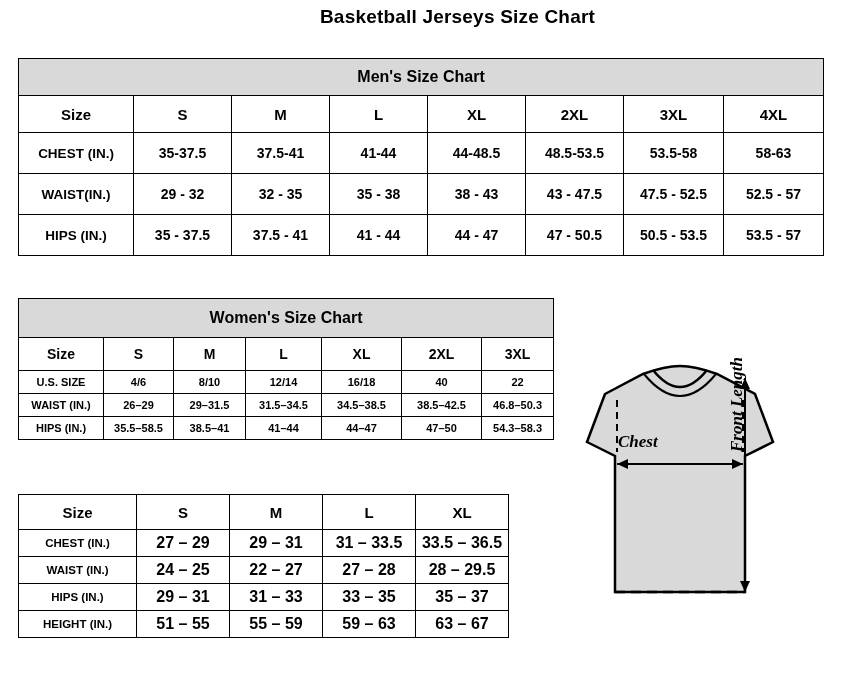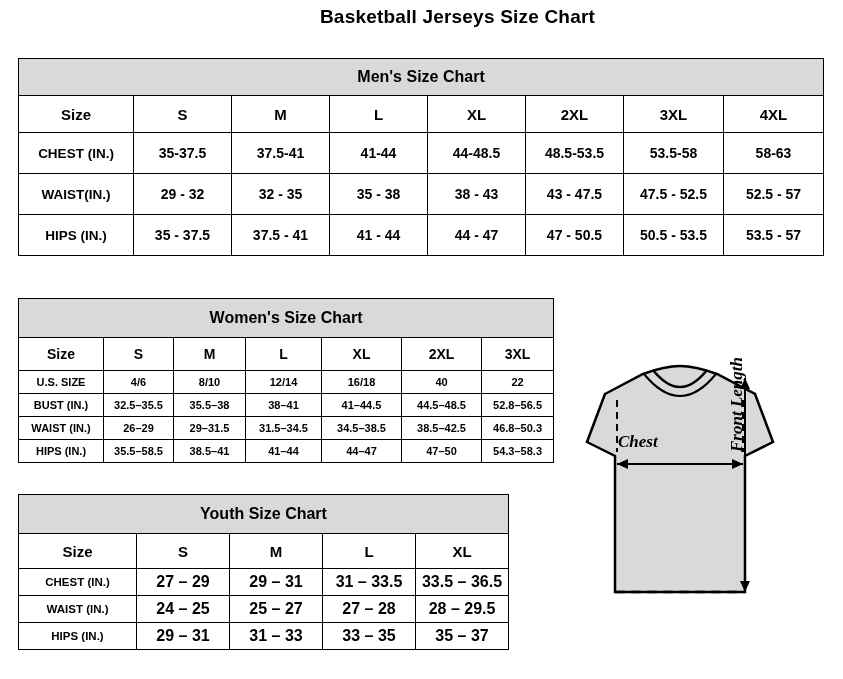--- a/index.html
+++ b/index.html
@@ -200,29 +200,20 @@
     <tr>
       <td class="rowlabel">U.S. SIZE</td>
       <td>4/6</td>
       <td>8/10</td>
       <td>12/14</td>
       <td>16/18</td>
       <td>40</td>
       <td>22</td>
     </tr>
     <tr>
-      <td class="rowlabel">BUST  (IN.)</td>
-      <td>32.5–35.5</td>
-      <td>35.5–38</td>
-      <td>38–41</td>
-      <td>41–44.5</td>
-      <td>44.5–48.5</td>
-      <td>52.8–56.5</td>
-    </tr>
-    <tr>
       <td class="rowlabel">WAIST  (IN.)</td>
       <td>26–29</td>
       <td>29–31.5</td>
       <td>31.5–34.5</td>
       <td>34.5–38.5</td>
       <td>38.5–42.5</td>
       <td>46.8–50.3</td>
     </tr>
     <tr>
       <td class="rowlabel">HIPS  (IN.)</td>
@@ -238,50 +229,54 @@
 
 <table class="chart" id="youth-table">
   <colgroup>
     <col style="width:118px">
     <col style="width:93px">
     <col style="width:93px">
     <col style="width:93px">
     <col style="width:93px">
   </colgroup>
   <tbody>
-    <tr>
-      <td class="caption-cell" colspan="5">Youth Size Chart</td>
-    </tr>
     <tr class="hdr-row">
       <td>Size</td>
       <td>S</td>
       <td>M</td>
       <td>L</td>
       <td>XL</td>
     </tr>
     <tr>
       <td class="rowlabel">CHEST (IN.)</td>
       <td>27 – 29</td>
       <td>29 – 31</td>
       <td>31 – 33.5</td>
       <td>33.5 – 36.5</td>
     </tr>
     <tr>
       <td class="rowlabel">WAIST  (IN.)</td>
       <td>24 – 25</td>
-      <td>25 – 27</td>
+      <td>22 – 27</td>
       <td>27 – 28</td>
       <td>28 – 29.5</td>
     </tr>
     <tr>
       <td class="rowlabel">HIPS  (IN.)</td>
       <td>29 – 31</td>
       <td>31 – 33</td>
       <td>33 – 35</td>
       <td>35 – 37</td>
+    </tr>
+    <tr>
+      <td class="rowlabel">HEIGHT  (IN.)</td>
+      <td>51 – 55</td>
+      <td>55 – 59</td>
+      <td>59 – 63</td>
+      <td>63 – 67</td>
     </tr>
   </tbody>
 </table>
 
 <div id="shirt-diagram">
   <svg width="290" height="310" viewBox="0 0 290 310">
 
     <path d="M60 42 L98 22 Q120 14 135 14 Q150 14 172 22 L210 42
              L228 90 L200 104 L200 240 L70 240 L70 104 L42 90 Z" fill="#d9d9d9" stroke="#000000" stroke-width="2.5"></path>
 

